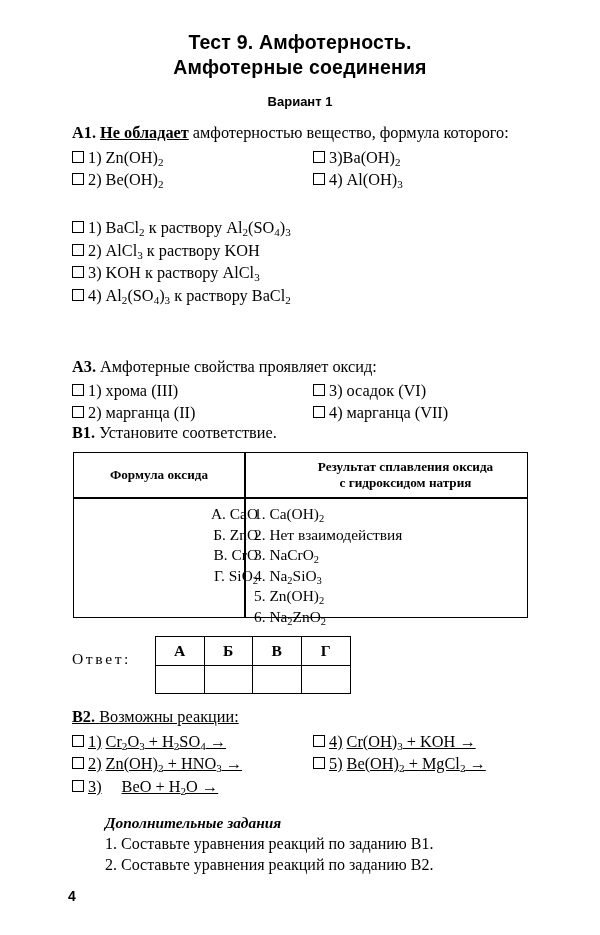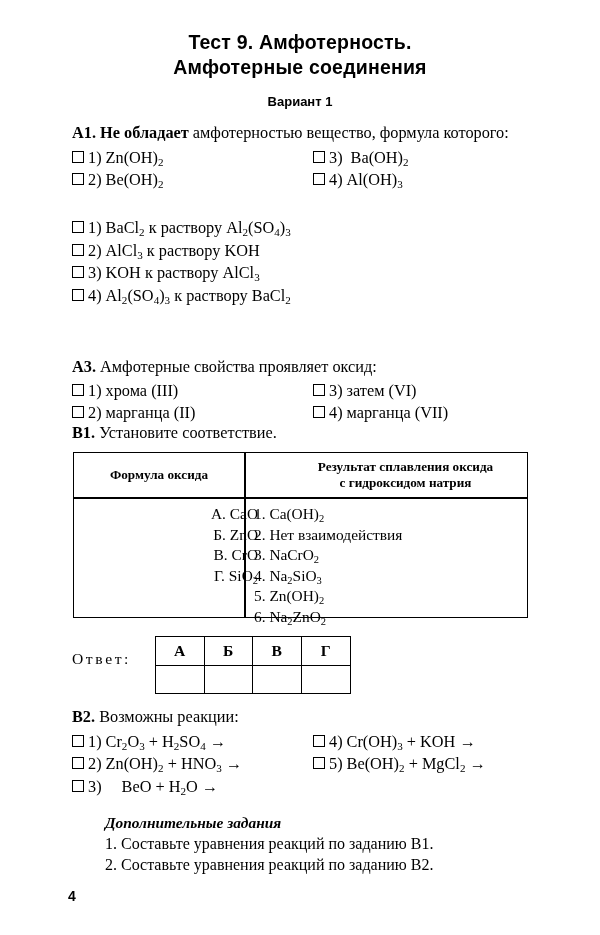--- a/index.html
+++ b/index.html
@@ -49,20 +49,21 @@
     font-size: 16.3px;
     line-height: 21.5px;
     text-align: justify;
     text-align-last: left;
   }
   .qlabel {
     font-weight: bold;
   }
   .u-bold-underline {
     font-weight: bold;
+    text-decoration: underline;
     margin-top: 29px;
   }
   .optrow {
     display: flex;
     align-items: flex-start;
     line-height: 22.5px;
   }
   .optcol {
     display: flex;
     flex-direction: column;
@@ -251,21 +252,21 @@
         <div class="opt">
           <span class="cbox"></span>
           <span class="otext">2)</span>
           <span class="otext" style="margin-left:4px;">Be(OH)<sub>2</sub></span>
         </div>
       </div>
       <div class="optcol right">
         <div class="opt">
           <span class="cbox"></span>
           <span class="otext">3)</span>
-          <span class="otext" style="margin-left:8px;">Ba(OH)<sub>2</sub></span>
+          <span class="otext" style="margin-left:0;">Ba(OH)<sub>2</sub></span>
         </div>
         <div class="opt">
           <span class="cbox"></span>
           <span class="otext">4)</span>
           <span class="otext" style="margin-left:4px;">Al(OH)<sub>3</sub></span>
         </div>
       </div>
     </div>
   </div>
 
@@ -309,21 +310,21 @@
         <div class="opt">
           <span class="cbox"></span>
           <span class="otext">2)</span>
           <span class="otext" style="margin-left:4px;">марганца (II)</span>
         </div>
       </div>
       <div class="optcol right">
         <div class="opt">
           <span class="cbox"></span>
           <span class="otext">3)</span>
-          <span class="otext" style="margin-left:4px;">затем (VI)</span>
+          <span class="otext" style="margin-left:4px;">осадок (VI)</span>
         </div>
         <div class="opt">
           <span class="cbox"></span>
           <span class="otext">4)</span>
           <span class="otext" style="margin-left:4px;">марганца (VII)</span>
         </div>
       </div>
     </div>
   </div>
 
@@ -370,21 +371,21 @@
       <div class="ans-cell">Б</div>
       <div class="ans-cell">В</div>
       <div class="ans-cell lastcol">Г</div>
       <div class="ans-cell lastrow"></div>
       <div class="ans-cell lastrow"></div>
       <div class="ans-cell lastrow"></div>
       <div class="ans-cell lastcol lastrow"></div>
     </div>
   </div>
 
-  <div class="sec" style="left:72px; top:706px;">
+  <div class="sec" style="left:72px; top:706px;text-decoration:underline;">
     <div class="qtext">
       <span class="qlabel">B2.</span>
       <span>Возможны реакции:</span>
     </div>
     <div class="optrow" style="margin-top:3px;">
       <div class="optcol left">
         <div class="opt">
           <span class="cbox"></span>
           <span class="otext">1)</span>
           <span class="otext" style="margin-left:4px;">Cr<sub>2</sub>O<sub>3</sub> + H<sub>2</sub>SO<sub>4</sub> →</span>

